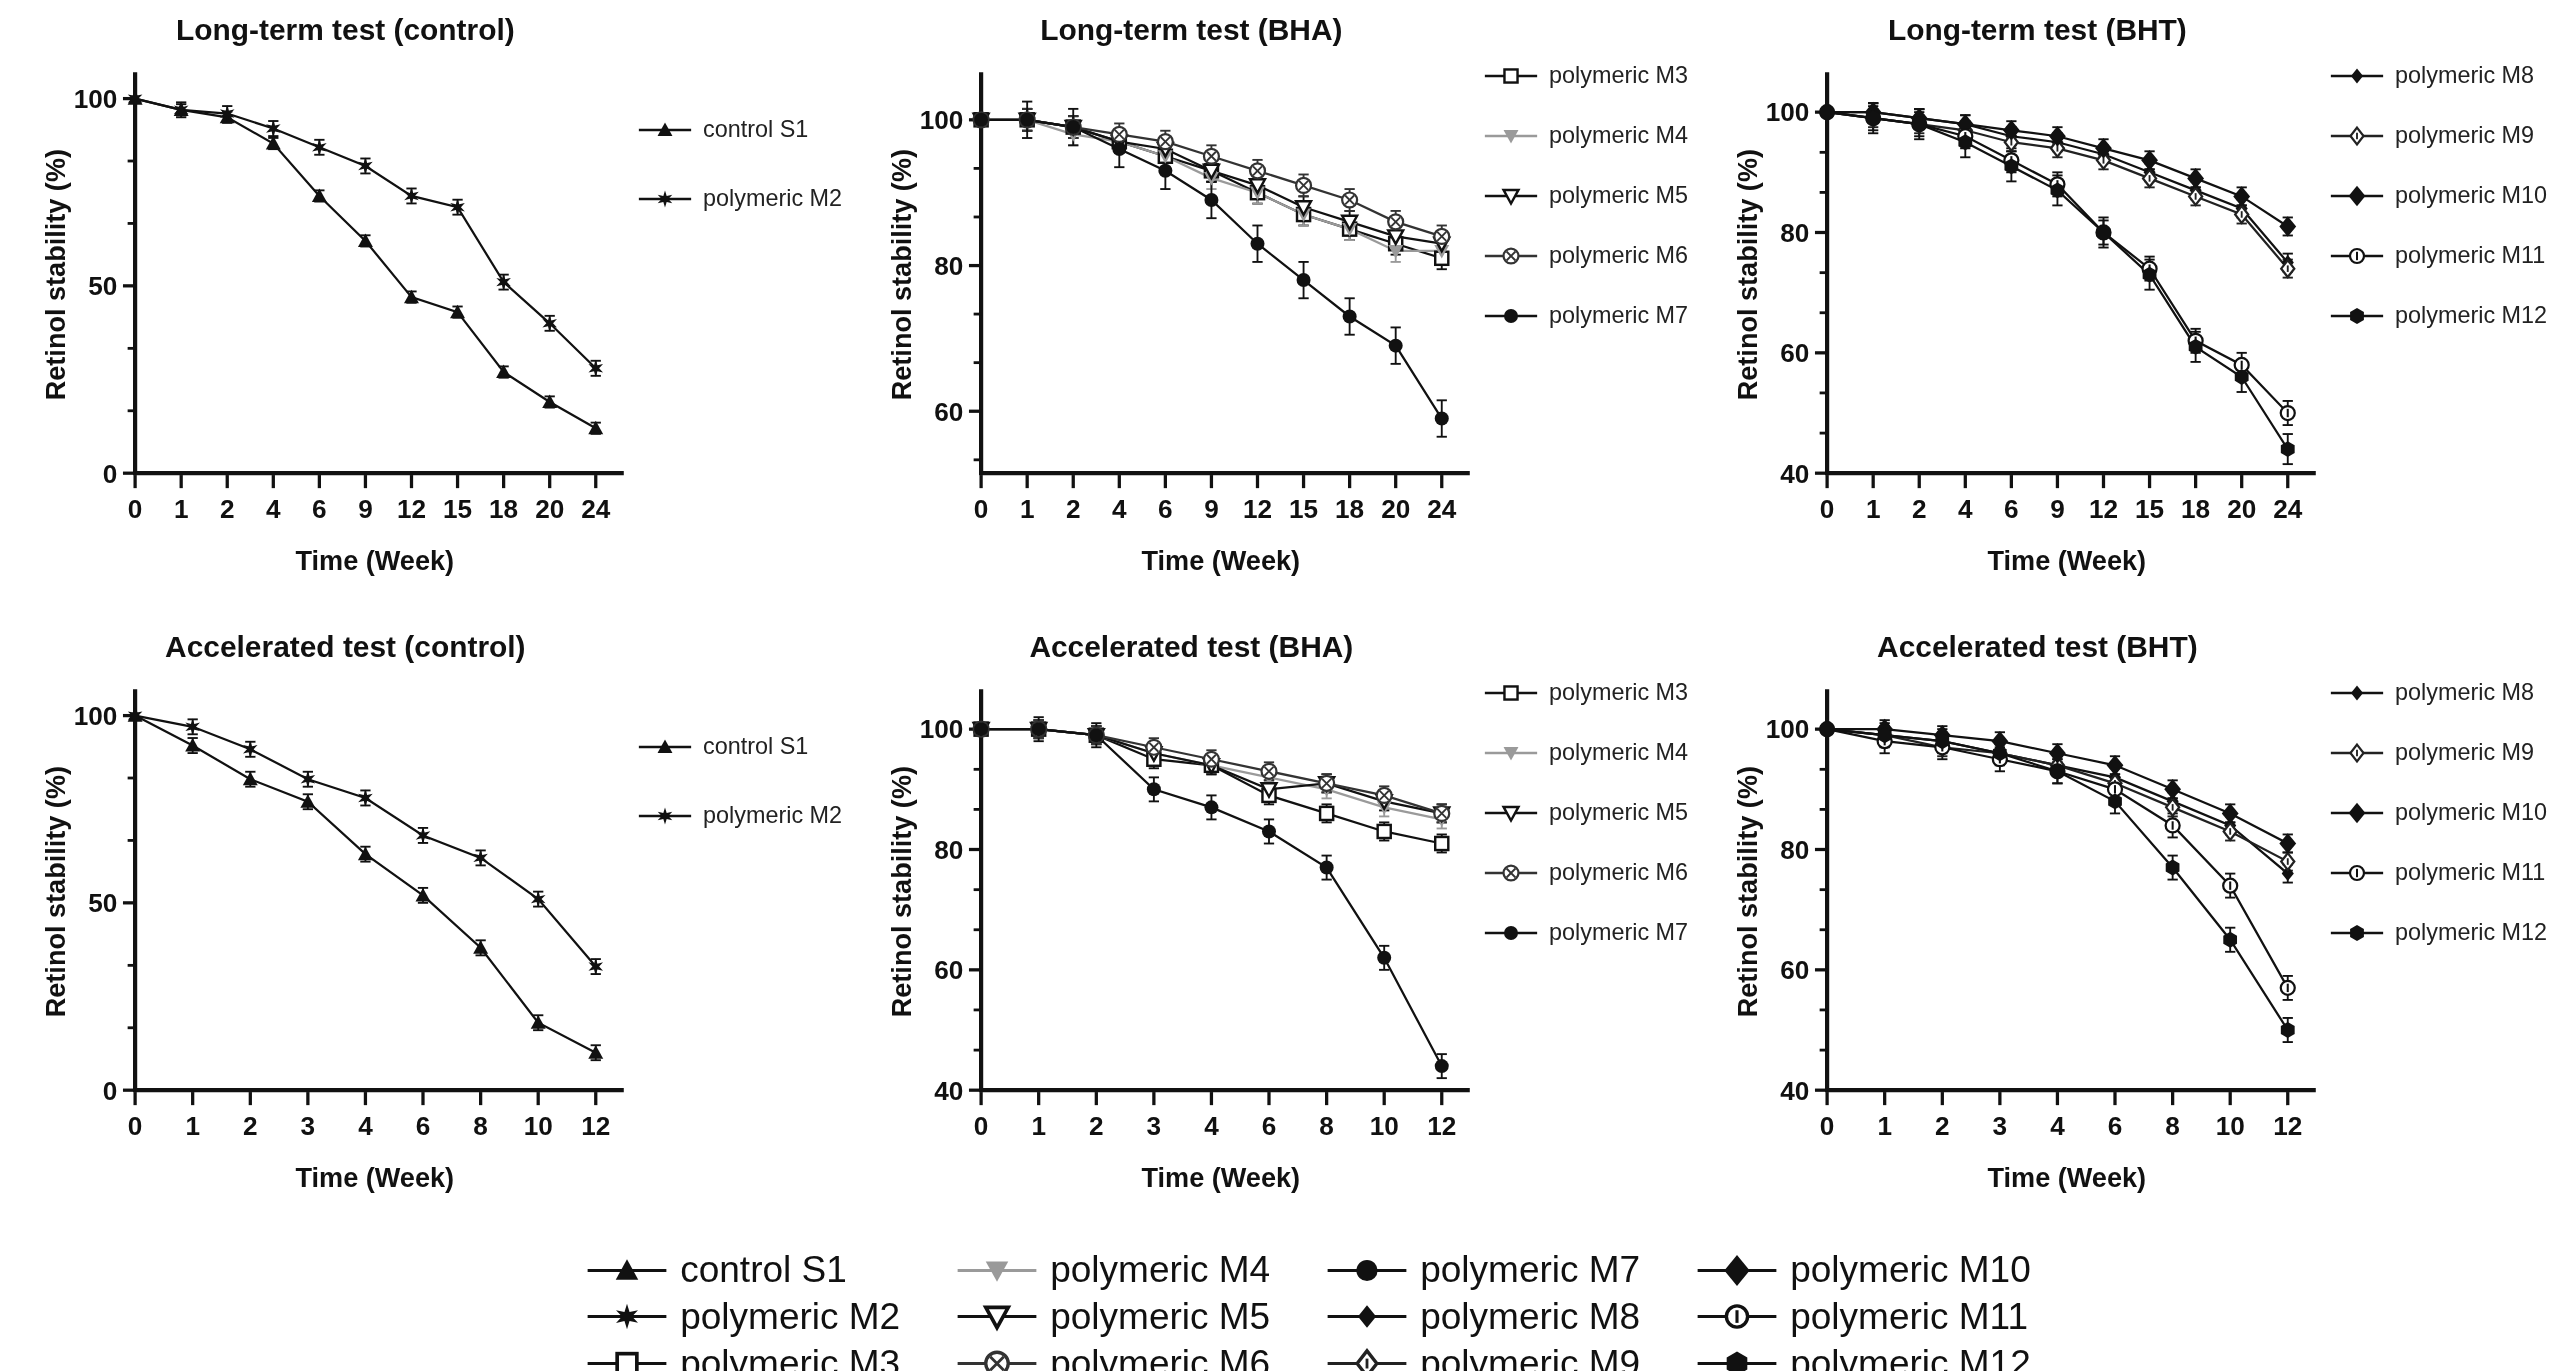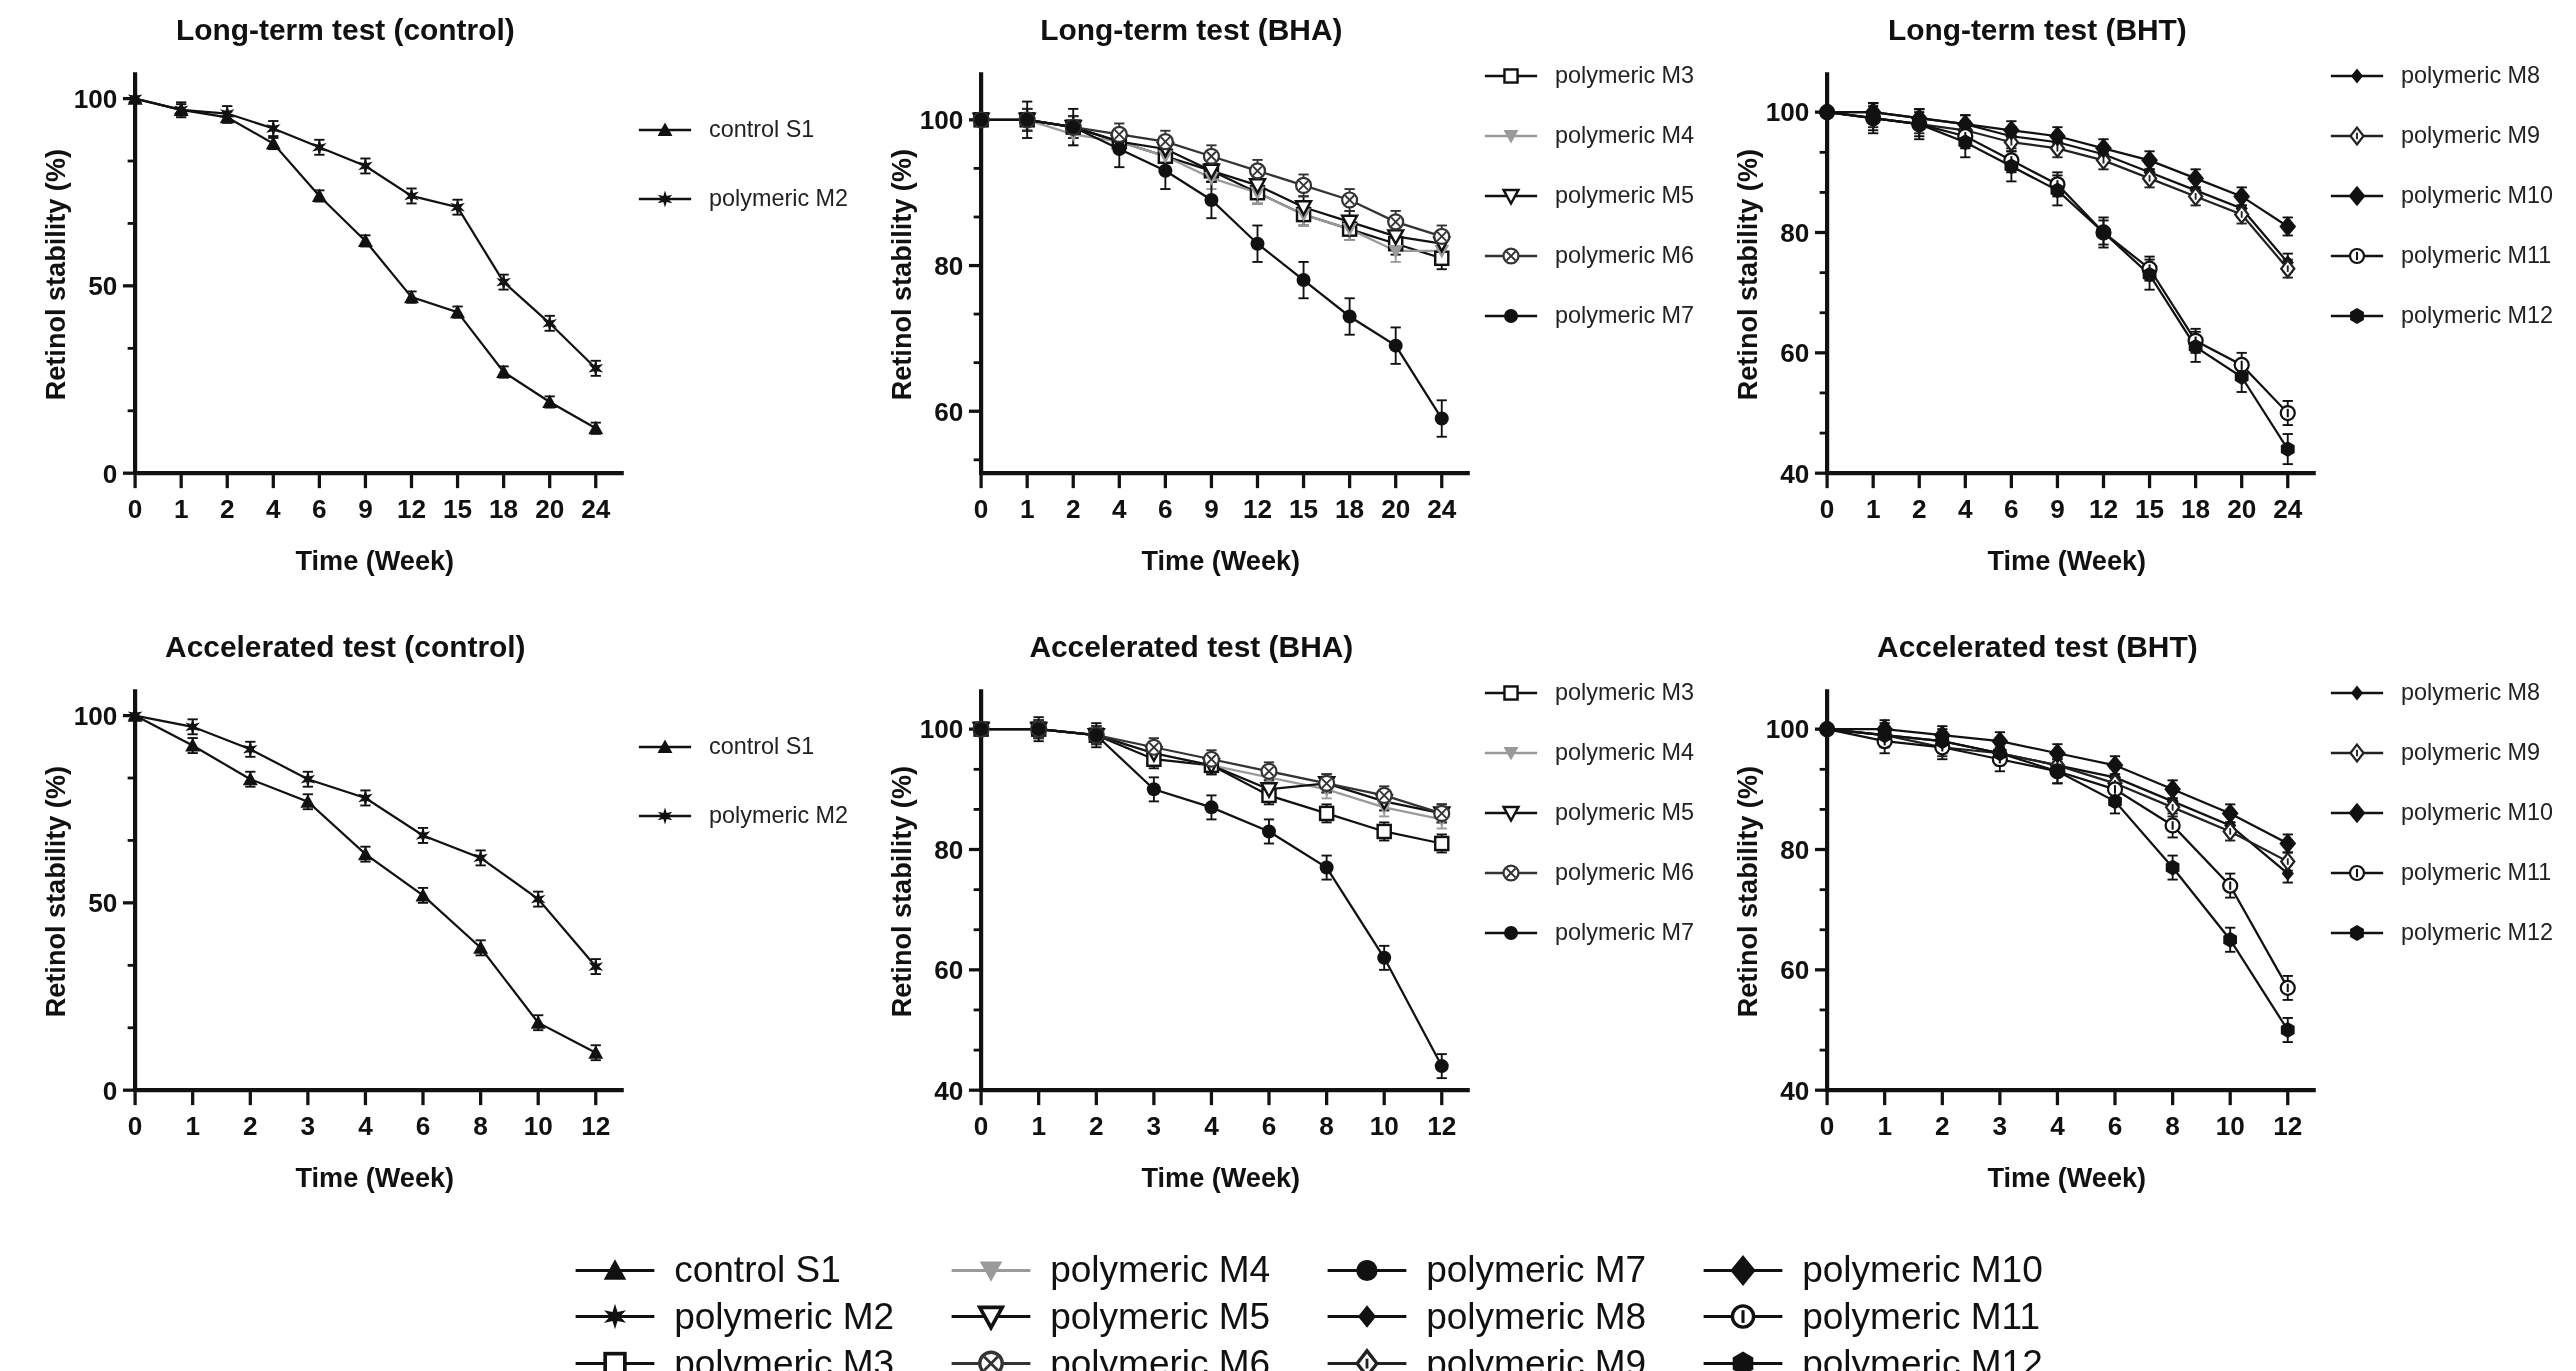--- a/index.html
+++ b/index.html
@@ -4,21 +4,21 @@
 <style>
   html,body{margin:0;padding:0;background:#ffffff;}
   body{width:2576px;height:1371px;overflow:hidden;font-family:"Liberation Sans",sans-serif;color:#111;}
   .figure{padding:5.6px 0 0 37px;}
   .grid{display:grid;grid-template-columns:846px 846px 837px;grid-template-rows:617px 608px;}
   .panel{display:flex;align-items:flex-start;}
   .chart-svg{flex:0 0 auto;}
   .side-legend{display:flex;flex-direction:column;flex:0 0 auto;}
   .side-legend.two{margin-top:110px;gap:41px;}
   .side-legend.five{margin-top:56px;gap:32px;}
-  .legend-item{display:flex;align-items:center;gap:14px;white-space:nowrap;}
+  .legend-item{display:flex;align-items:center;gap:8px;white-space:nowrap;}
   .legend-item span{font-size:23.4px;color:#222;}
   .bottom-legend{margin:17px auto 0 auto;width:fit-content;display:grid;grid-template-columns:auto auto auto auto;column-gap:52px;row-gap:1.9px;}
   .bottom-legend .legend-item span{font-size:37px;color:#111;}
 </style>
 </head>
 <body>
 
 <div class="figure">
   <div class="grid">
 

